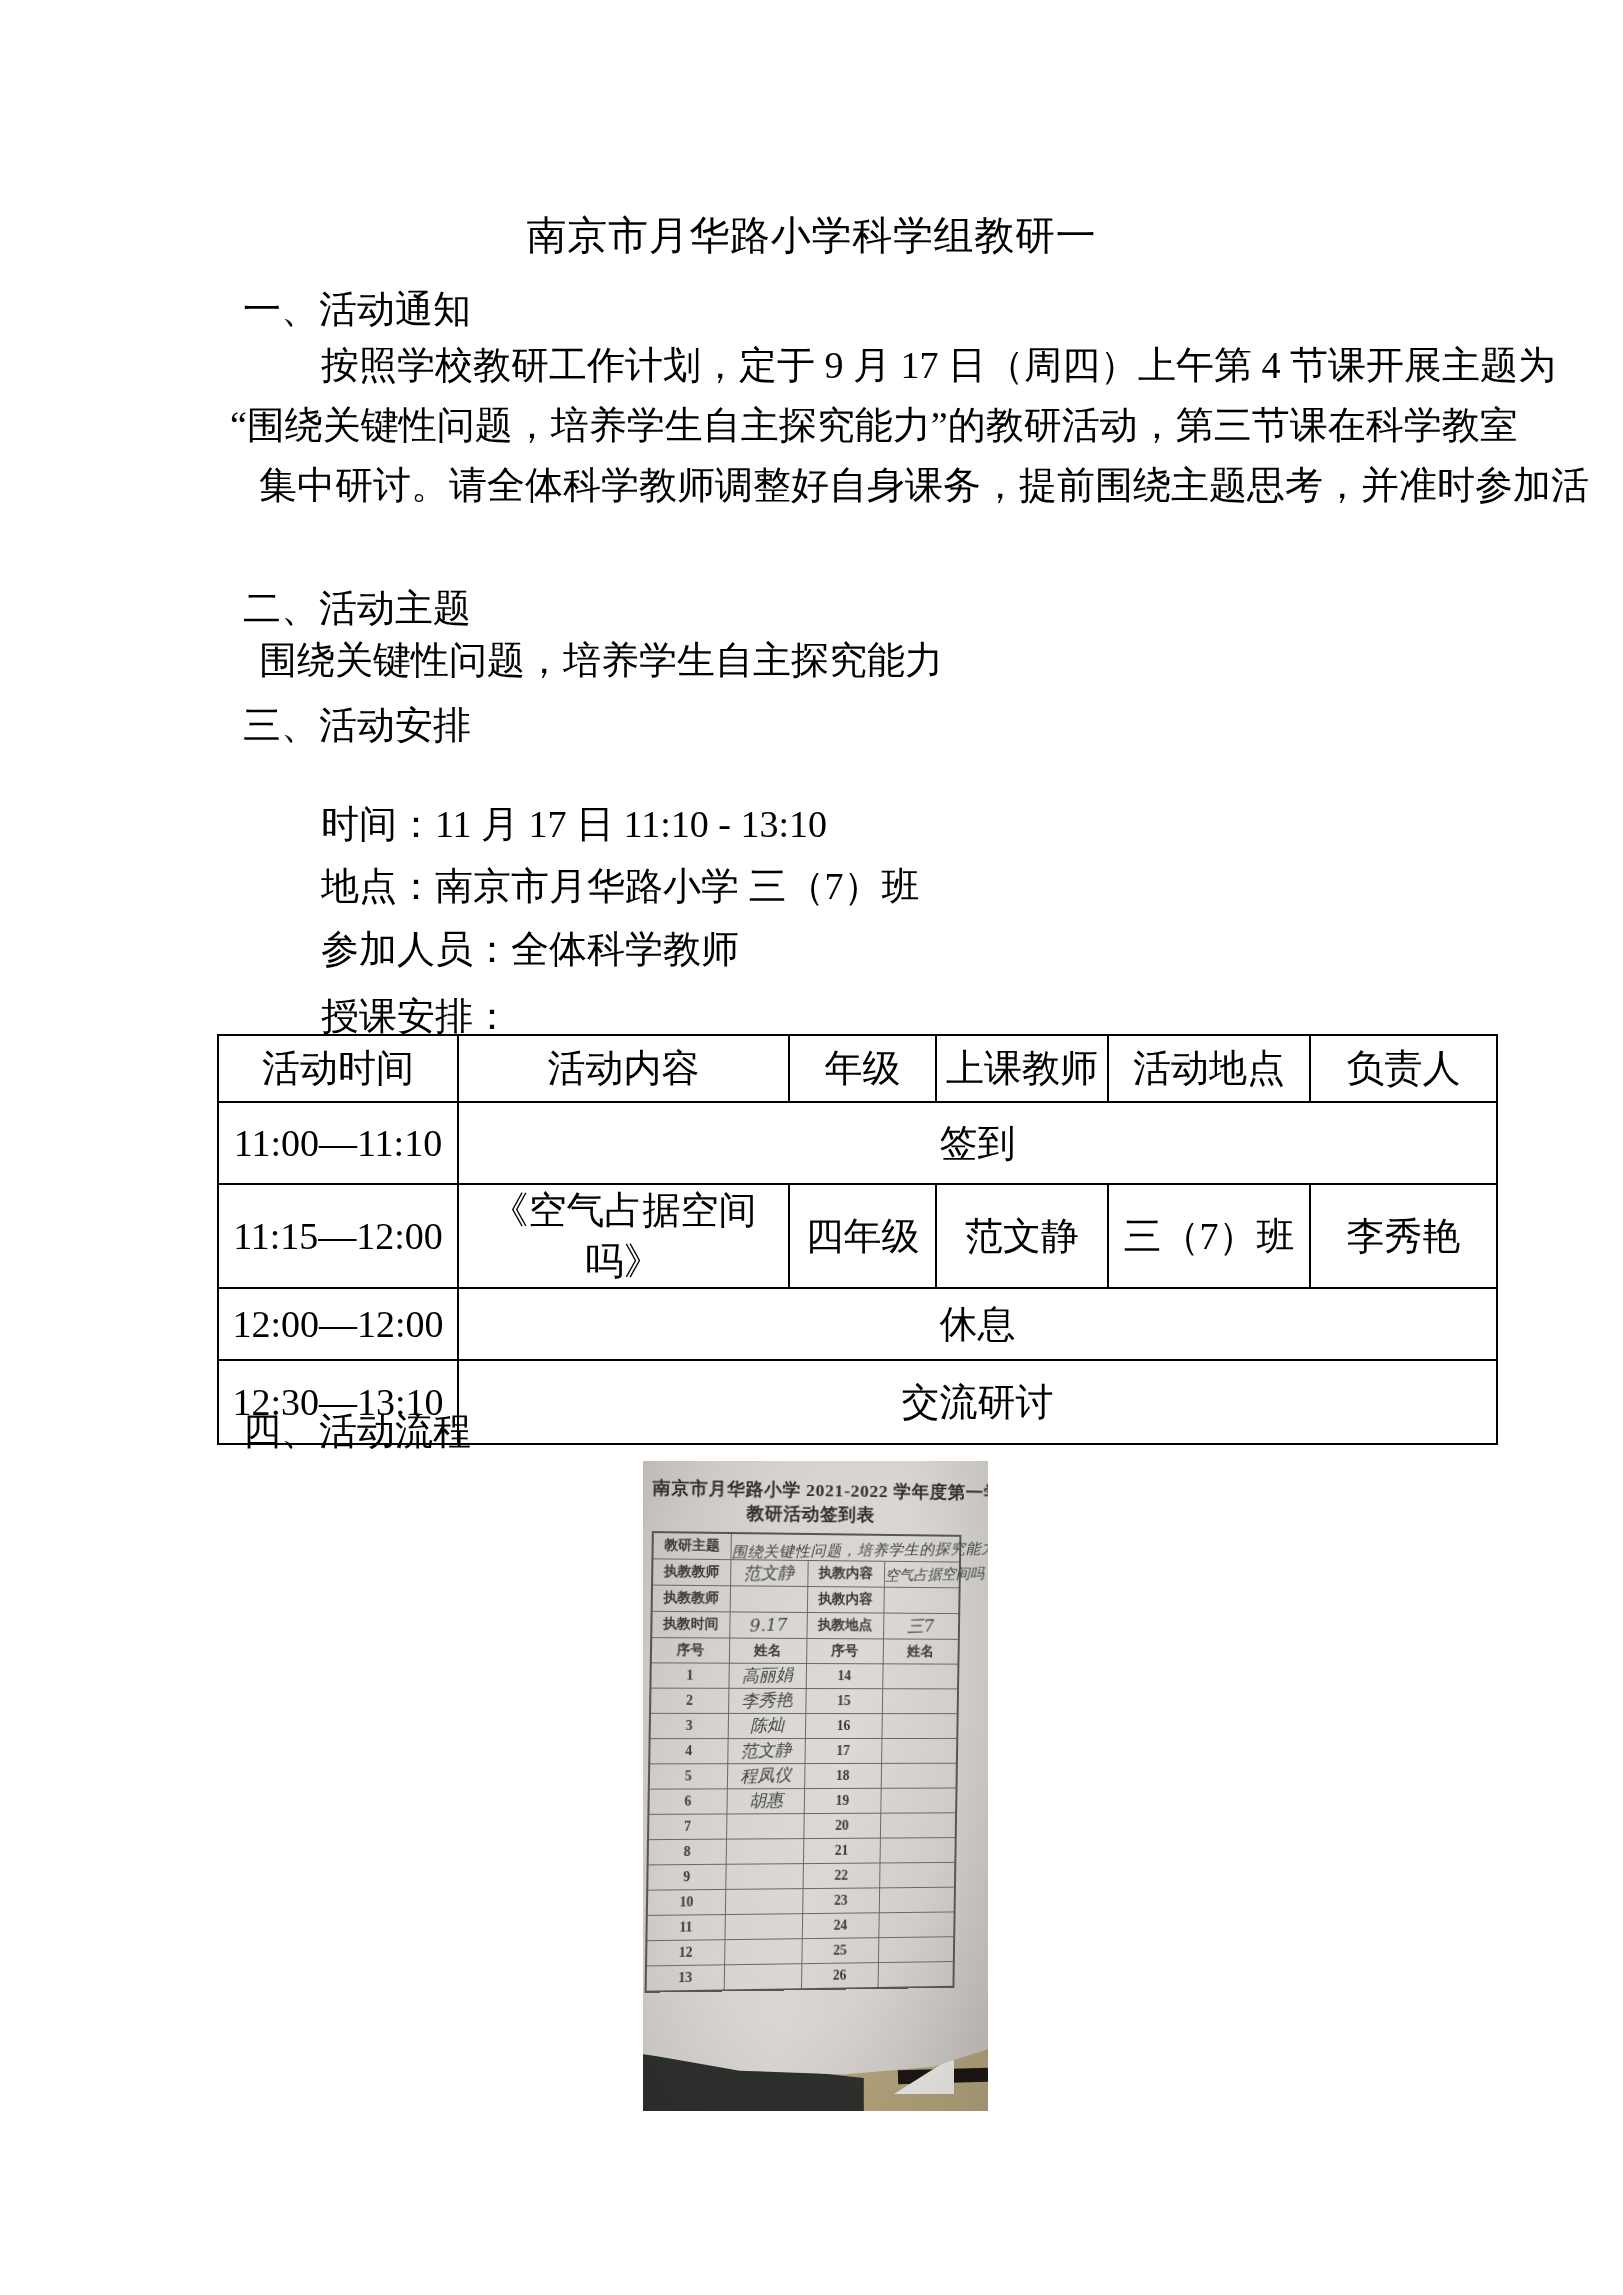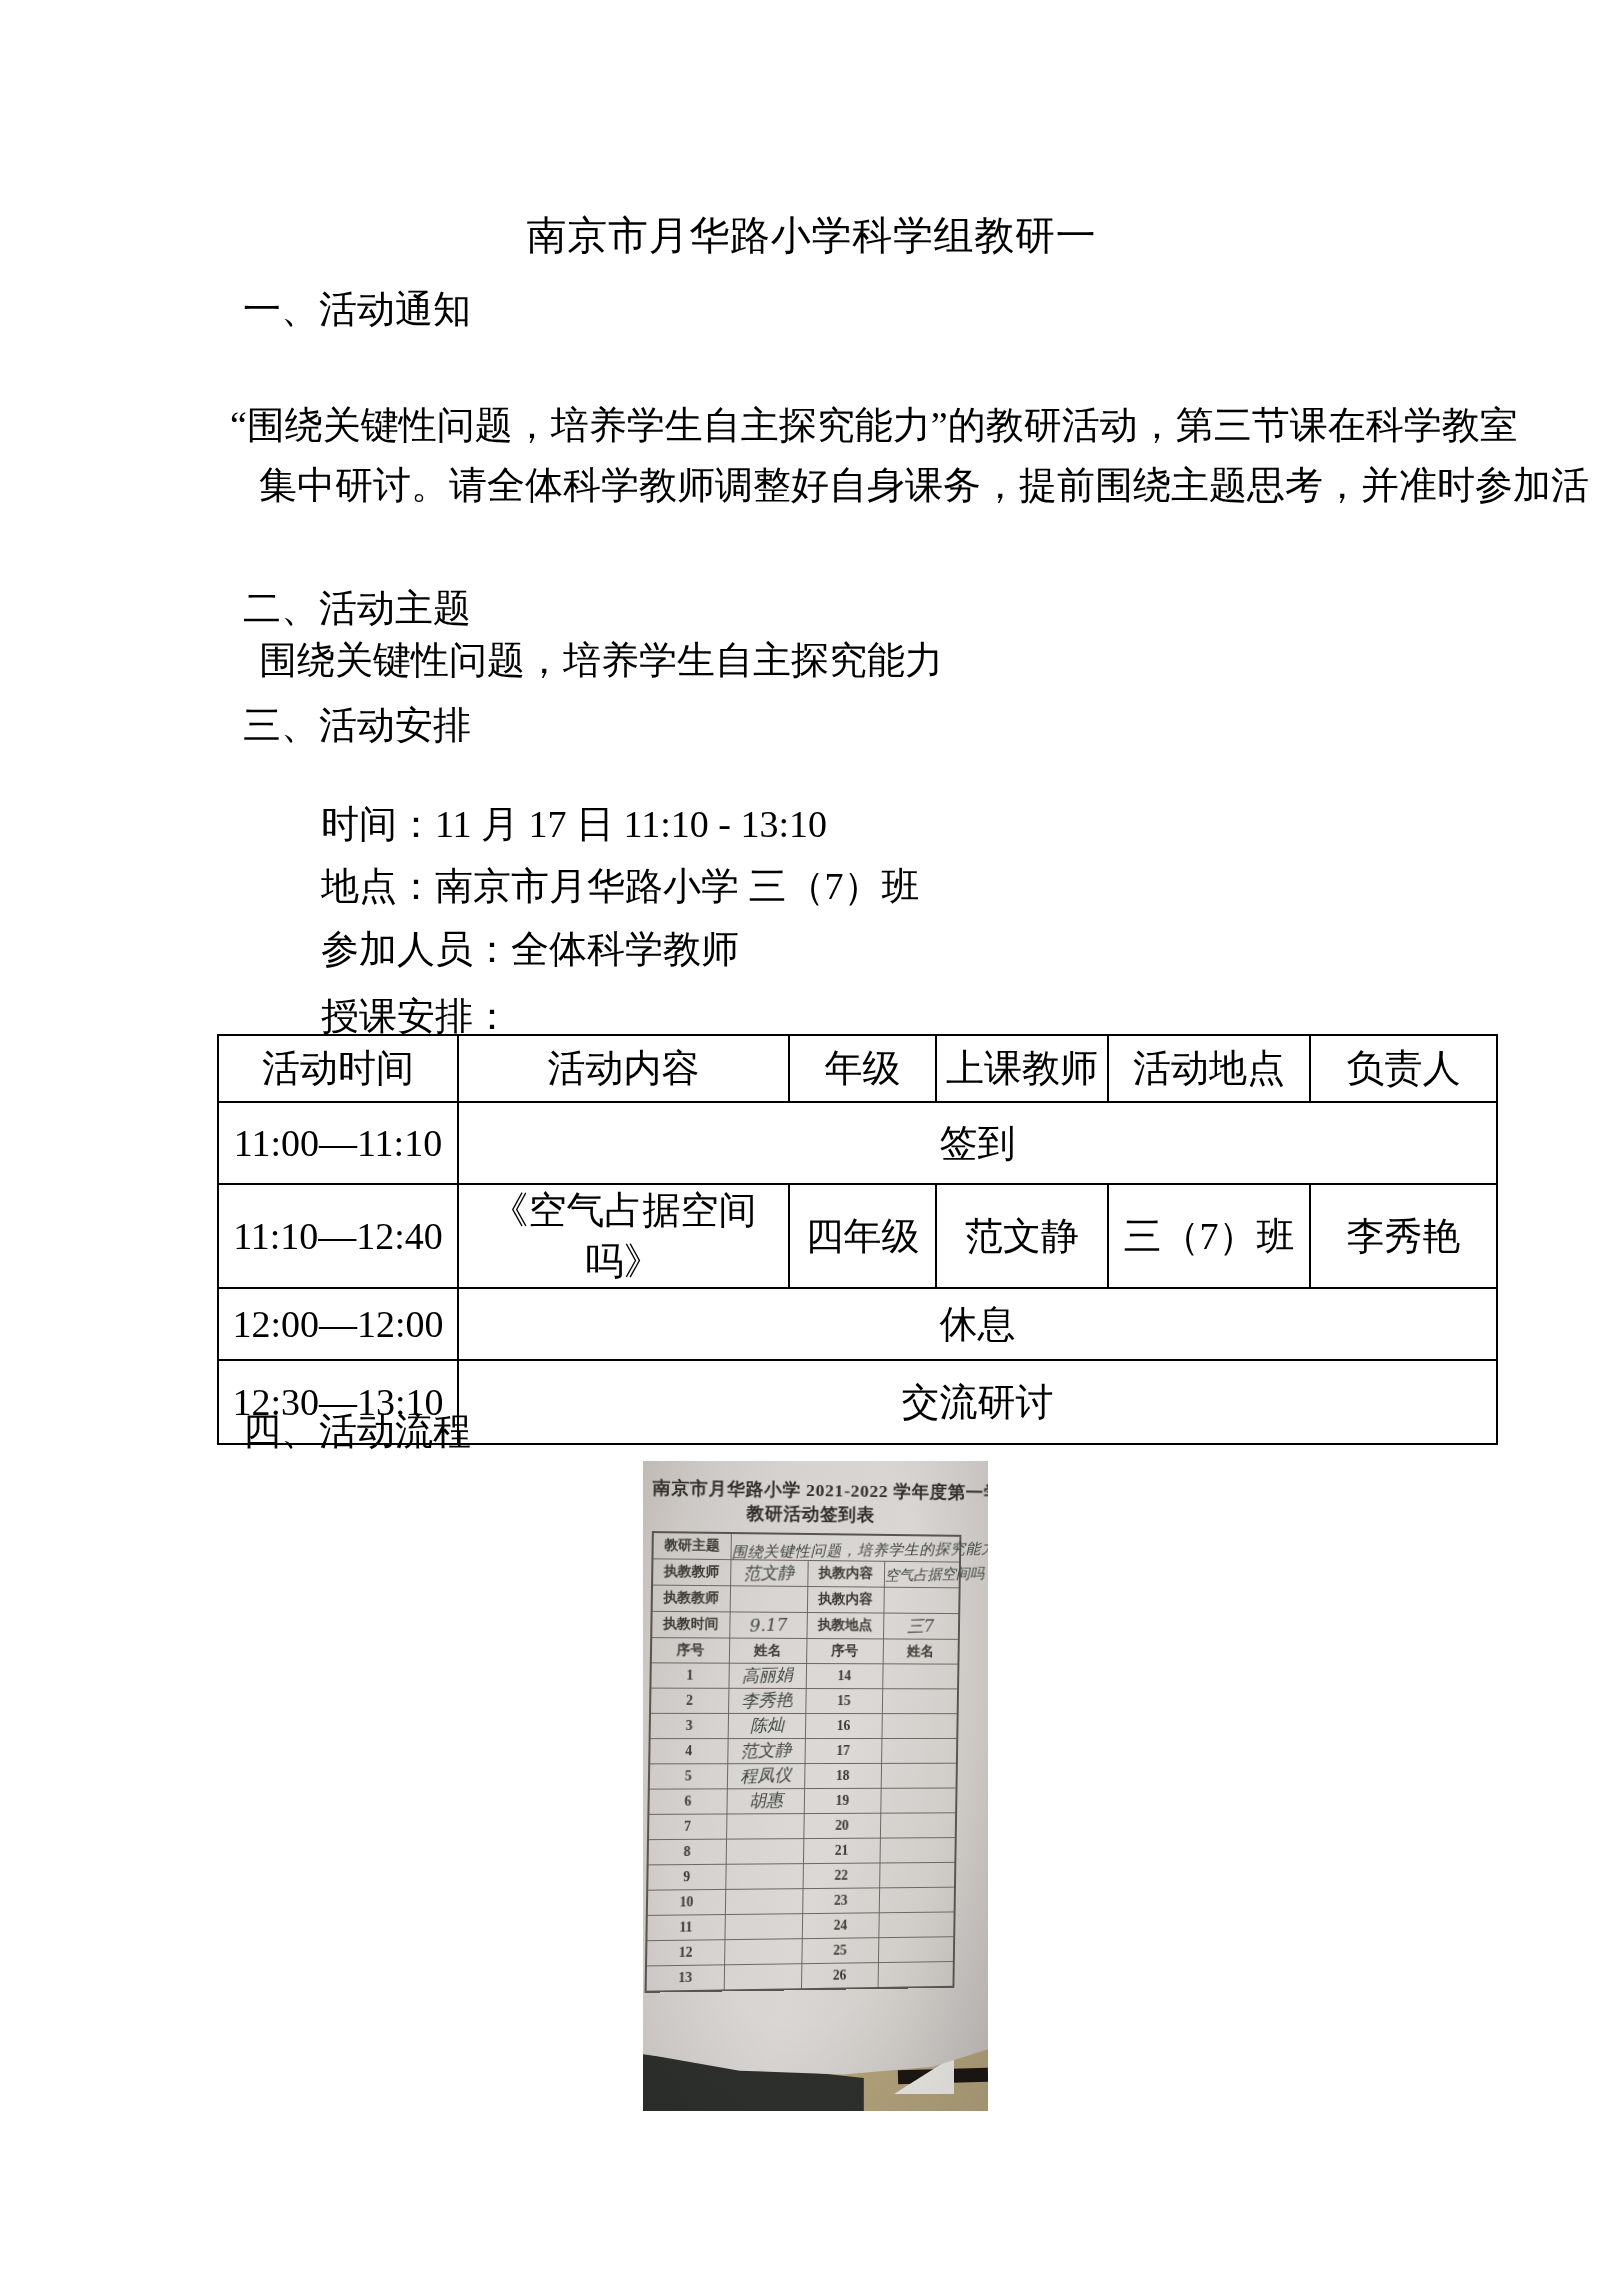--- a/index.html
+++ b/index.html
@@ -95,20 +95,21 @@
   .hw-theme{font-size:15px;transform:rotate(-1.5deg) translateY(2.6px);letter-spacing:0.7px;}
 </style>
 </head>
 <body>
 
 <div class="page">
 
   <div class="abs doc-title">南京市月华路小学科学组教研一</div>
 
   <div class="abs body-line h-left" style="top:287px;">一、活动通知</div>
+  <div class="abs body-line indent2" style="top:343px;">按照学校教研工作计划，定于 9 月 17 日（周四）上午第 4 节课开展主题为</div>
   <div class="abs body-line quote-line" style="top:403px;">“围绕关键性问题，培养学生自主探究能力”的教研活动，第三节课在科学教室</div>
   <div class="abs body-line indent1" style="top:463px;">集中研讨。请全体科学教师调整好自身课务，提前围绕主题思考，并准时参加活</div>
 
   <div class="abs body-line h-left" style="top:586px;">二、活动主题</div>
   <div class="abs body-line indent1" style="top:638px;">围绕关键性问题，培养学生自主探究能力</div>
 
   <div class="abs body-line h-left" style="top:703px;">三、活动安排</div>
   <div class="abs body-line indent2" style="top:802px;text-align:center;">时间：11 月 17 日 11:10 - 13:10</div>
   <div class="abs body-line indent2" style="top:864px;">地点：南京市月华路小学 三（7）班</div>
   <div class="abs body-line indent2" style="top:927px;">参加人员：全体科学教师</div>
@@ -130,21 +131,21 @@
         <td>年级</td>
         <td>上课教师</td>
         <td>活动地点</td>
         <td>负责人</td>
       </tr>
       <tr style="height:82px">
         <td>11:00—11:10</td>
         <td colspan="5">签到</td>
       </tr>
       <tr style="height:65px">
-        <td>11:10—12:40</td>
+        <td>11:15—12:00</td>
         <td>《空气占据空间吗》</td>
         <td>四年级</td>
         <td>范文静</td>
         <td>三（7）班</td>
         <td>李秀艳</td>
       </tr>
       <tr style="height:72px">
         <td>12:00—12:00</td>
         <td colspan="5">休息</td>
       </tr>

